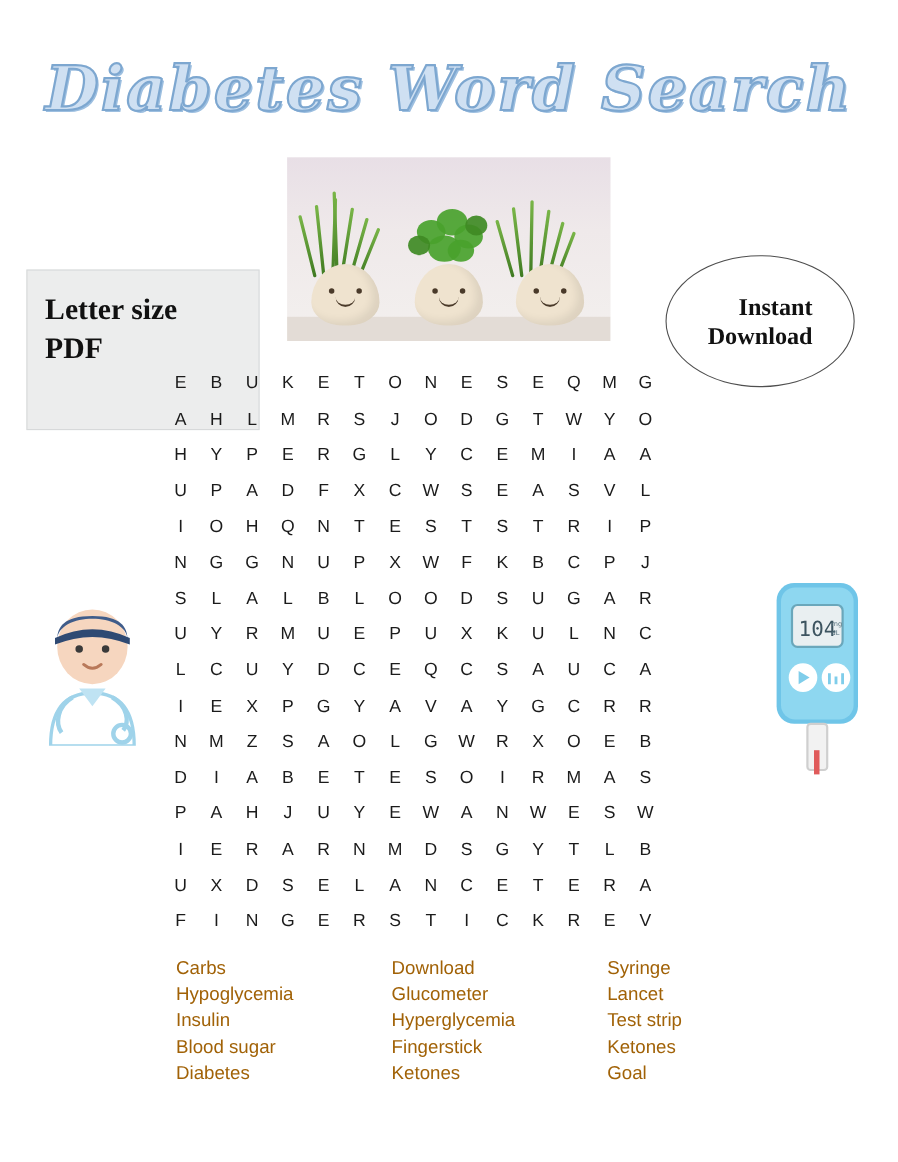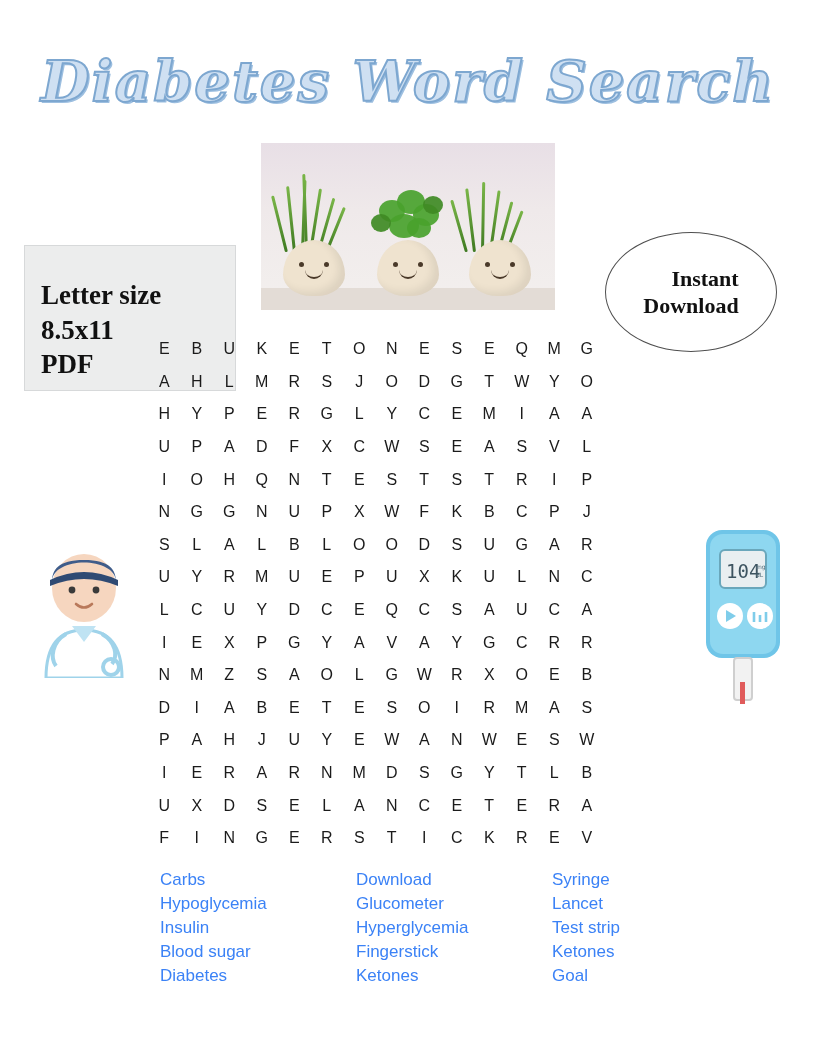--- a/index.html
+++ b/index.html
@@ -116,21 +116,21 @@
 
   
   .badge-letter {
     position: absolute;
     left: 24px;
     top: 245px;
     width: 212px;
     height: 146px;
     background: #eceded;
     border: 1px solid #d7d9da;
-    padding: 32px 16px;
+    padding: 18px 16px;
   }
   .badge-letter div {
     font-size: 27px;
     font-weight: bold;
     color: #111;
     line-height: 1.28;
     font-family: "Liberation Serif", serif;
   }
   .badge-instant {
     position: absolute;
@@ -180,21 +180,21 @@
     left: 160px;
     top: 868px;
     width: 520px;
     display: flex;
     gap: 0;
   }
   .words .col { width: 196px; }
   .words .col:nth-child(3) { width: 128px; }
   .words .w {
     font-size: 17px;
-    color: #3b82f6;
+    color: #a16207;
     line-height: 24px;
     font-family: "Liberation Sans", sans-serif;
   }
 
   
   .doctor { position: absolute; left: 16px; top: 530px; width: 136px; height: 148px; }
   
   .meter { position: absolute; left: 690px; top: 524px; width: 112px; height: 190px; }
 </style>
 </head>
@@ -254,21 +254,20 @@
       <div class="face">
         <span class="eye l"></span>
           <span class="eye r"></span>
           <span class="mouth"></span>
       </div>
     </div>
   </div>
 
   <div class="badge-letter">
     <div>Letter size</div>
-    <div>8.5x11</div>
     <div>PDF</div>
   </div>
 
   <div class="badge-instant">
     <div>
       <span>Instant</span><br>
       <span>Download</span>
     </div>
   </div>
 

